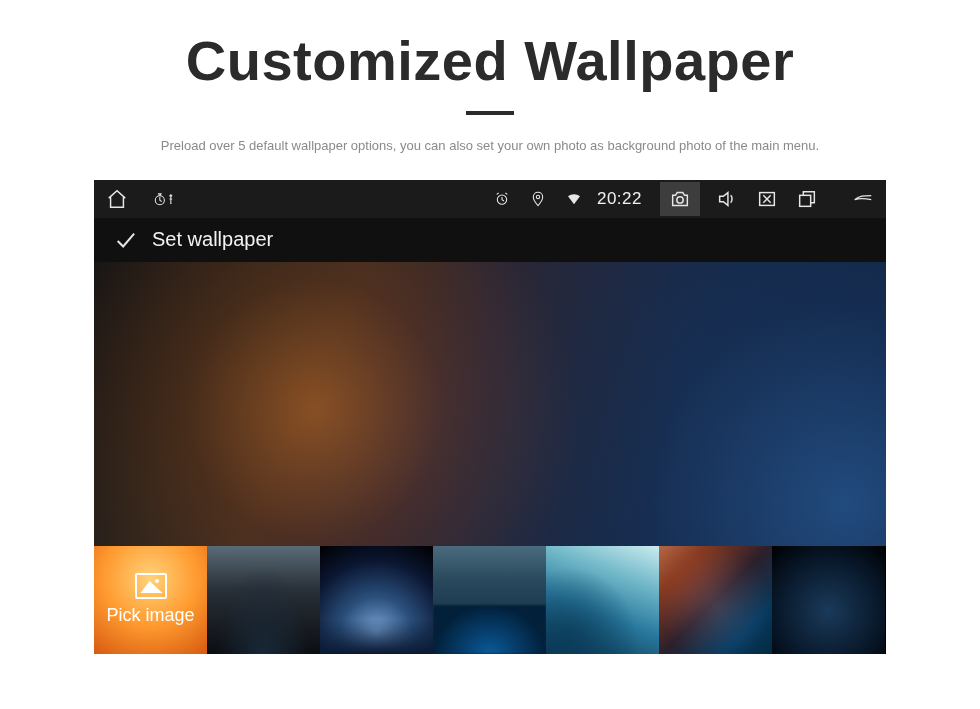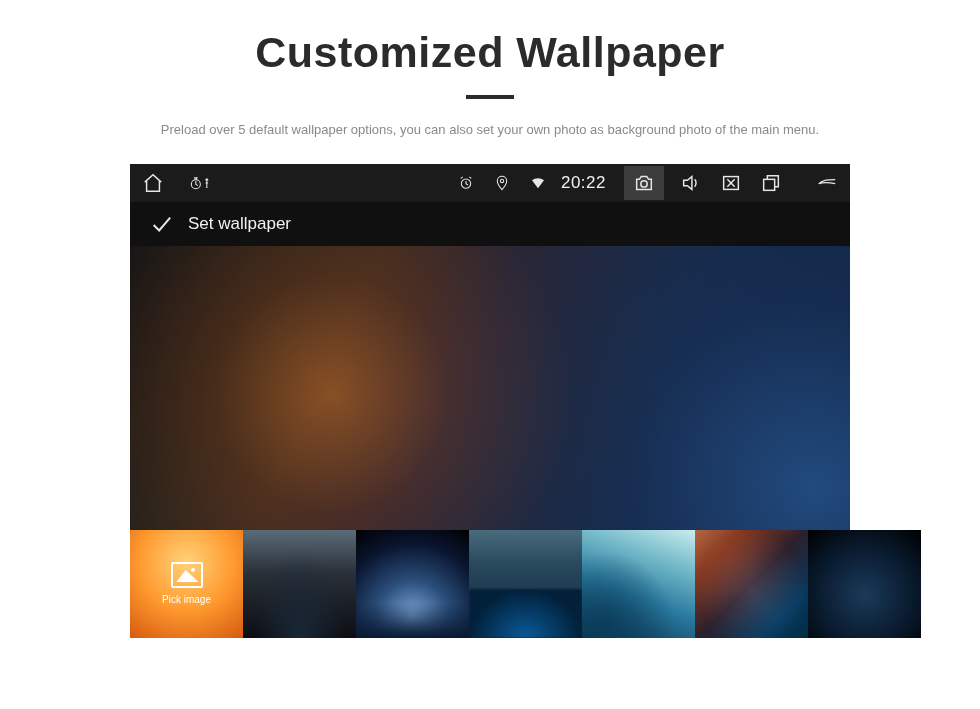--- a/index.html
+++ b/index.html
@@ -8,41 +8,41 @@
       height: 709px;
       background: #ffffff;
       font-family: Arial, Helvetica, sans-serif;
       overflow: hidden;
     }
     .page-header {
       text-align: center;
       padding: 28px 20px 0;
     }
     .page-title {
-      font-size: 43px;
+      font-size: 56px;
       font-weight: 800;
       color: #2b2b2b;
       letter-spacing: 0.5px;
     }
     .divider {
       width: 48px;
       height: 4px;
       background: #2b2b2b;
       margin: 18px auto 22px;
     }
     .page-subtitle {
       font-size: 13px;
       color: #8a8a8a;
       line-height: 1.45;
       font-weight: 400;
       padding: 0 30px;
     }
     .device {
       margin: 24px auto 0;
-      width: 720px;
+      width: 792px;
       height: 474px;
       background: #000;
       color: #eeeeee;
       position: relative;
       display: flex;
       flex-direction: column;
       font-family: "Segoe UI", Arial, sans-serif;
     }
     
     .status-bar {
@@ -68,21 +68,21 @@
     }
     
     .secondary-bar {
       height: 44px;
       background: #101010;
       display: flex;
       align-items: center;
       padding: 0 18px;
       gap: 14px;
     }
-    .secondary-bar .label { font-size: 17px; color: #f2f2f2; }
+    .secondary-bar .label { font-size: 20px; color: #f2f2f2; }
     
     .preview {
       flex: 1;
       background:
         radial-gradient(circle at 28% 52%, rgba(200,110,40,0.55) 0%, rgba(120,60,30,0.35) 22%, rgba(40,35,45,0.2) 45%, rgba(0,0,0,0) 62%),
         radial-gradient(circle at 95% 85%, rgba(40,90,150,0.75) 0%, rgba(25,55,100,0.55) 25%, rgba(10,20,40,0) 60%),
         linear-gradient(115deg, #14120f 0%, #2b2318 18%, #3a2a1f 30%, #2b2432 46%, #14243f 70%, #0b1a33 100%);
       position: relative;
     }
     
@@ -112,21 +112,21 @@
       width: 32px; height: 26px; border: 2px solid #fff; position: relative; border-radius: 2px;
     }
     .thumb-pick .pick-icon::before {
       content: ""; position: absolute; left: 4px; bottom: 4px; width: 0; height: 0;
       border-left: 8px solid transparent; border-right: 14px solid transparent; border-bottom: 12px solid #fff;
       transform: skewX(-6deg);
     }
     .thumb-pick .pick-icon::after {
       content: ""; position: absolute; right: 6px; top: 4px; width: 4px; height: 4px; background: #fff; border-radius: 50%;
     }
-    .thumb-pick .pick-label { font-size: 10px; }
+    .thumb-pick .pick-label { font-size: 18px; }
     .t2 { background: linear-gradient(180deg, #5a6b78 0%, #2a3038 40%, #0b0d12 100%); }
     .t2::after{content:"";position:absolute;inset:0;background: radial-gradient(ellipse at 50% 110%, #1a2a3a 0%, rgba(0,0,0,0) 60%);}
     .t3 { background: radial-gradient(circle at 50% 80%, #7aa5d8 0%, #2a4e7a 35%, #0a1530 70%, #000 100%); }
     .t3::before{content:"";position:absolute;left:0;right:0;bottom:0;height:32%;
       background: linear-gradient(180deg, rgba(30,50,80,0) 0%, #0a1a34 100%);}
     .t4 { background: linear-gradient(180deg, #4a6a7e 0%, #2a4a5e 30%, #08223a 100%); position:relative;}
     .t4::before{content:"";position:absolute;left:0;right:0;bottom:0;height:45%;
       background: radial-gradient(ellipse at 50% 100%, #0a5a9a 0%, #02203a 70%); filter: blur(1px);}
     .t5 { background: linear-gradient(200deg, #c9ecef 0%, #6fb6c7 30%, #2a7aa0 60%, #08304a 100%); }
     .t5::before{content:"";position:absolute;inset:0;background: radial-gradient(ellipse at 20% 90%, rgba(10,60,90,0.9) 0%, rgba(0,0,0,0) 55%);}

